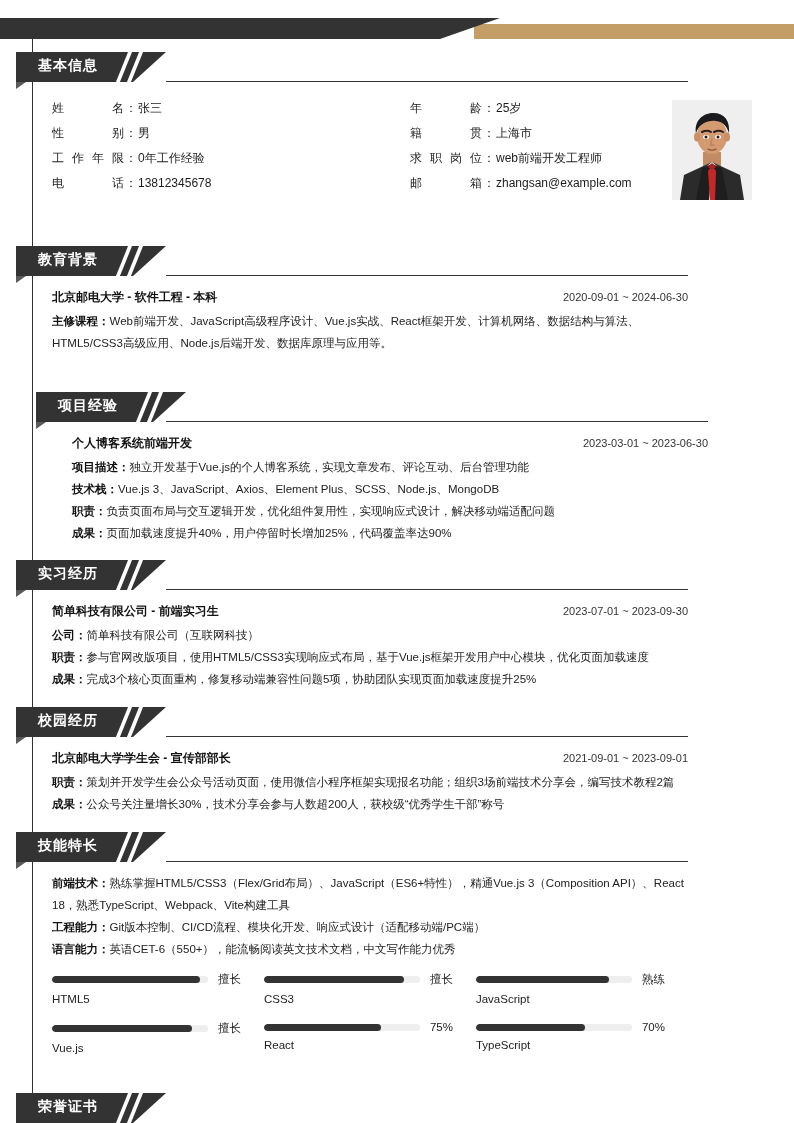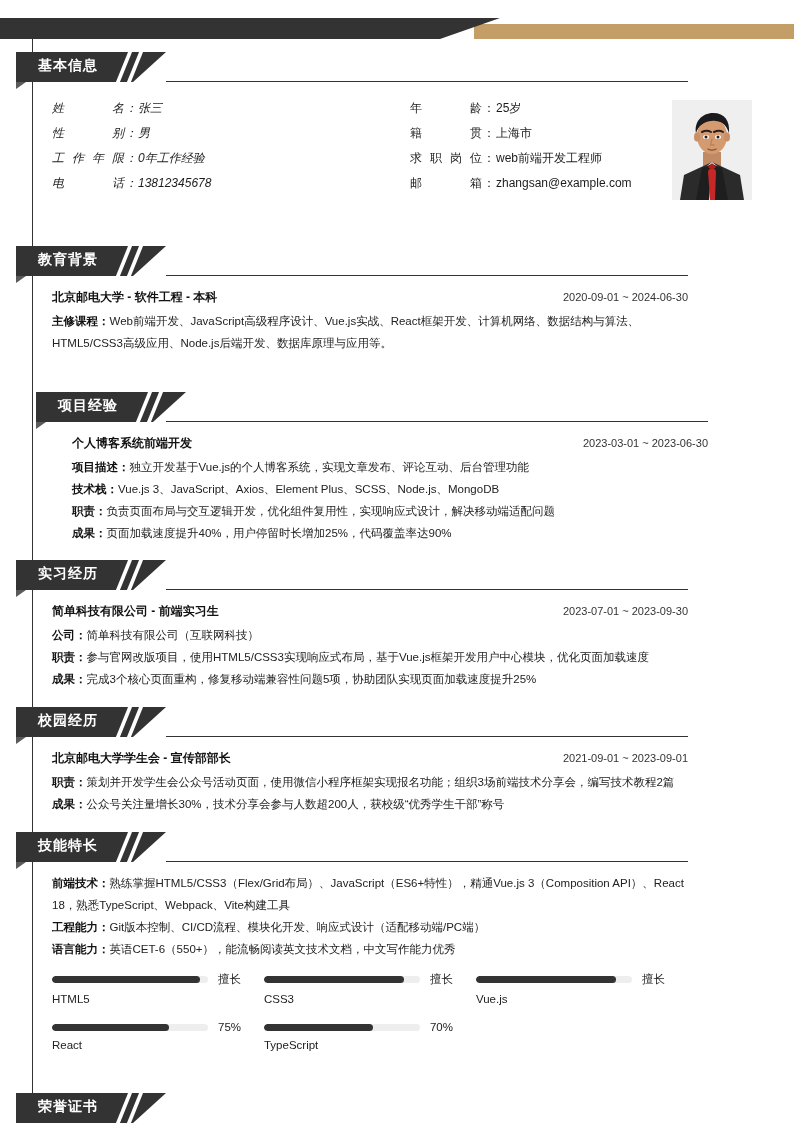--- a/index.html
+++ b/index.html
@@ -126,21 +126,21 @@
   .info-grid {
     position: relative;
     padding: 14px 0 0 52px;
     font-size: 12px;
     line-height: 25px;
   }
   .info-col {
     position: absolute;
     top: 14px;
   }
-  .info-col.left { left: 52px; font-style: italic; }
+  .info-col.left { left: 52px; }
   .info-col.right { left: 410px; }
   .info-row {
     display: flex;
     align-items: baseline;
     height: 25px;
     white-space: nowrap;
   }
   .info-label {
     display: inline-block;
     width: 72px;
@@ -474,20 +474,29 @@
           <div class="bar-track">
             <div class="bar-fill" style="width: 90%;"></div>
           </div>
           <div class="bar-level">擅长</div>
         </div>
         <div class="bar-name">CSS3</div>
       </div>
       <div class="bar-cell">
         <div class="bar-row">
           <div class="bar-track">
+            <div class="bar-fill" style="width: 85%;"></div>
+          </div>
+          <div class="bar-level">熟练</div>
+        </div>
+        <div class="bar-name">JavaScript</div>
+      </div>
+      <div class="bar-cell">
+        <div class="bar-row">
+          <div class="bar-track">
             <div class="bar-fill" style="width: 90%;"></div>
           </div>
           <div class="bar-level">擅长</div>
         </div>
         <div class="bar-name">Vue.js</div>
       </div>
       <div class="bar-cell">
         <div class="bar-row">
           <div class="bar-track">
             <div class="bar-fill" style="width: 75%;"></div>

